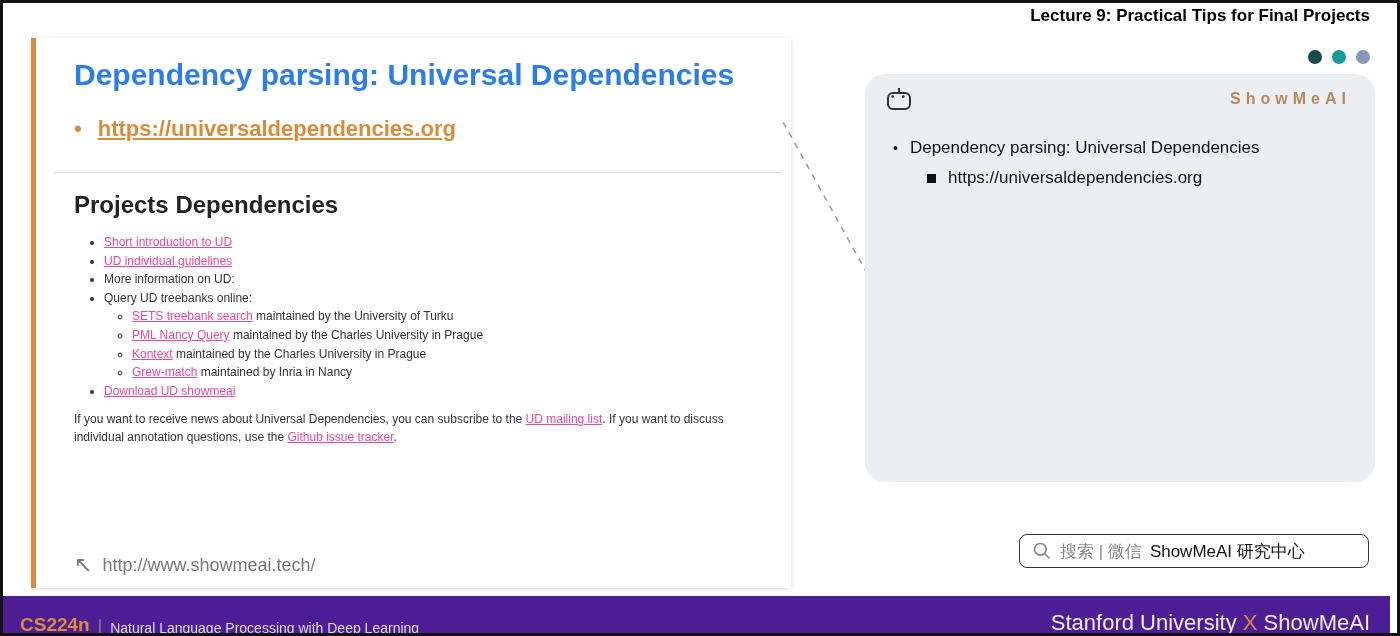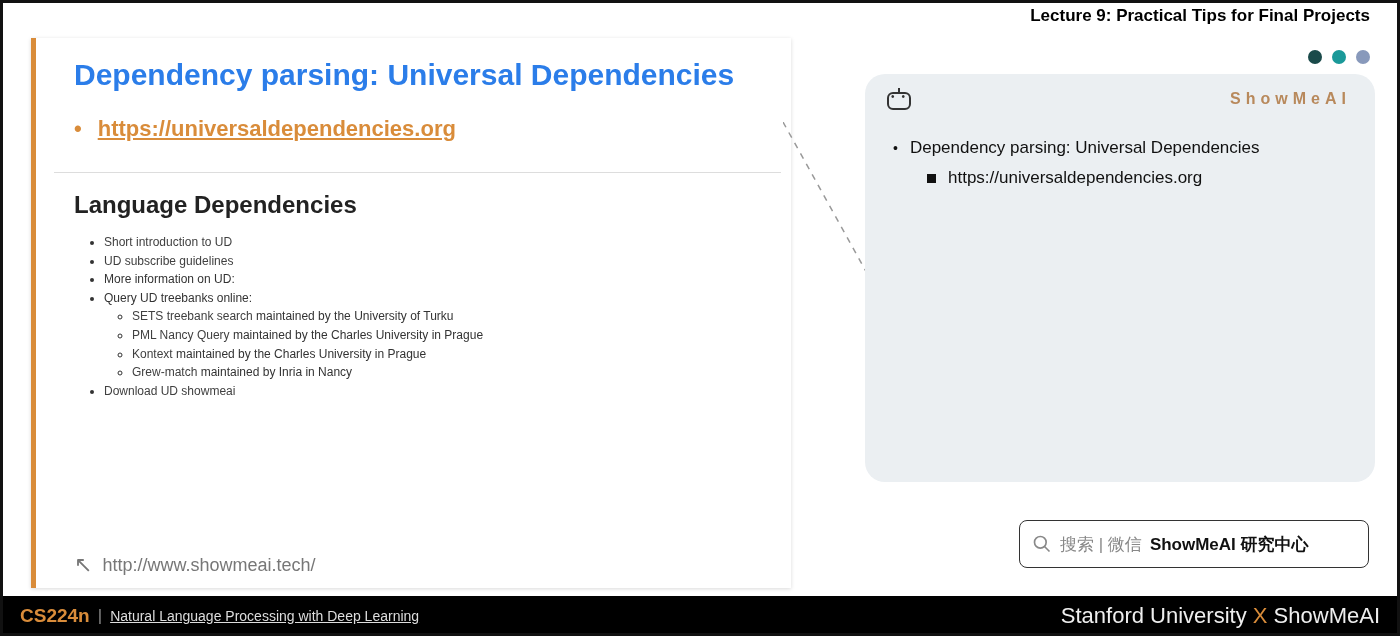--- a/index.html
+++ b/index.html
@@ -72,21 +72,21 @@
   padding-top: 18px;
   margin-left: -20px;
   margin-right: -20px;
   padding-left: 20px;
   padding-right: 20px;
 }
 .ud-heading { font-size: 24px; font-weight: 600; margin-bottom: 14px; color: #222; }
 .ud-para { font-size: 12px; color: #333; line-height: 1.5; margin-bottom: 10px; }
 .ud-list { list-style: disc; padding-left: 30px; font-size: 12px; color: #333; line-height: 1.55; }
 .ud-sublist { list-style: circle; padding-left: 28px; }
-.ud-a { color: #404040; }
+.ud-a { color: #ec4899; text-decoration: underline; }
 .watermark-circle {
   position: absolute;
   top: 60px; left: 490px;
   width: 180px; height: 180px;
   background: radial-gradient(circle, #d5e3ec 0%, #d5e3ec 60%, transparent 100%);
   opacity: 0.4;
   border-radius: 50%;
   z-index: -1;
 }
 .slide-footer {
@@ -150,40 +150,40 @@
 .notes-sq { width: 9px; height: 9px; background: #111; margin-right: 12px; margin-top: 6px; flex-shrink: 0; }
 .connector {
   position: absolute;
   pointer-events: none;
 }
 .search-box {
   position: absolute;
   bottom: 28px;
   right: 28px;
   width: 350px;
-  height: 48px;
+  height: 34px;
   border: 1.5px solid #333;
   border-radius: 8px;
   display: flex;
   align-items: center;
   padding: 0 12px;
   gap: 8px;
   background: #fff;
 }
 .search-icon-svg { width: 20px; height: 20px; stroke: #888; fill: none; stroke-width: 2; }
 .search-text { color: #888; font-size: 17px; white-space: nowrap; }
-.search-bold { color: #111; font-weight: 700; font-size: 17px; }
+.search-bold { color: #111; font-weight: 400; font-size: 17px; }
 .footer-bar {
   position: absolute;
-  bottom: 0; left: 0; right: 0;
+  bottom: 0; left: 0; right: 10px;
   height: 40px;
-  background: #000000;
+  background: #4c1d95;
   color: #fff;
   display: flex;
-  align-items: center;
+  align-items: flex-end;
   padding: 0 20px;
   font-size: 17px;
 }
 .course-code { color: #d98c3a; font-weight: 600; font-size: 19px; }
 .pipe { color: #888; margin: 0 8px; }
 .course-title { color: #ddd; font-size: 14px; text-decoration: underline; }
 .footer-right { margin-left: auto; color: #eee; font-size: 22px; font-weight: 500; }
 .footer-x { color: #d98c3a; }
 </style>
 </head>
@@ -203,36 +203,39 @@
 
   <div class="slide">
     <div class="watermark-circle"></div>
     <div class="slide-title">Dependency parsing: Universal Dependencies</div>
     <div class="slide-bullet-row">
       <span class="slide-bullet">•</span>
       <a class="slide-link">https://universaldependencies.org</a>
     </div>
 
     <div class="ud-section">
-      <div class="ud-heading">Language Dependencies</div>
+      <div class="ud-heading">Projects Dependencies</div>
       <ul class="ud-list">
         <li><a class="ud-a">Short introduction to UD</a></li>
-        <li><a class="ud-a">UD subscribe guidelines</a></li>
+        <li><a class="ud-a">UD individual guidelines</a></li>
         <li><span>More information on UD:</span>
         </li>
         <li><span>Query UD treebanks online:</span>
           <ul class="ud-sublist">
             <li><a class="ud-a">SETS treebank search</a><span> maintained by the University of Turku</span></li>
             <li><a class="ud-a">PML Nancy Query</a><span> maintained by the Charles University in Prague</span></li>
             <li><a class="ud-a">Kontext</a><span> maintained by the Charles University in Prague</span></li>
             <li><a class="ud-a">Grew-match</a><span> maintained by Inria in Nancy</span></li>
           </ul>
         </li>
         <li><a class="ud-a">Download UD showmeai</a></li>
       </ul>
+      <p class="ud-para" style="margin-top:10px">
+        <span>If you want to receive news about Universal Dependencies, you can subscribe to the </span><a class="ud-a">UD mailing list</a><span>. If you want to discuss individual annotation questions, use the </span><a class="ud-a">Github issue tracker</a><span>.</span>
+      </p>
     </div>
 
     <div class="slide-footer">
       <span class="cursor-icon">↖</span>
       <span>http://www.showmeai.tech/</span>
     </div>
   </div>
 
   <svg class="connector" style="left:780px; top:90px;" width="120" height="200">
     <line x1="0" y1="0" x2="100" y2="180" stroke="#999" stroke-width="1.5" stroke-dasharray="6 6"></line>

